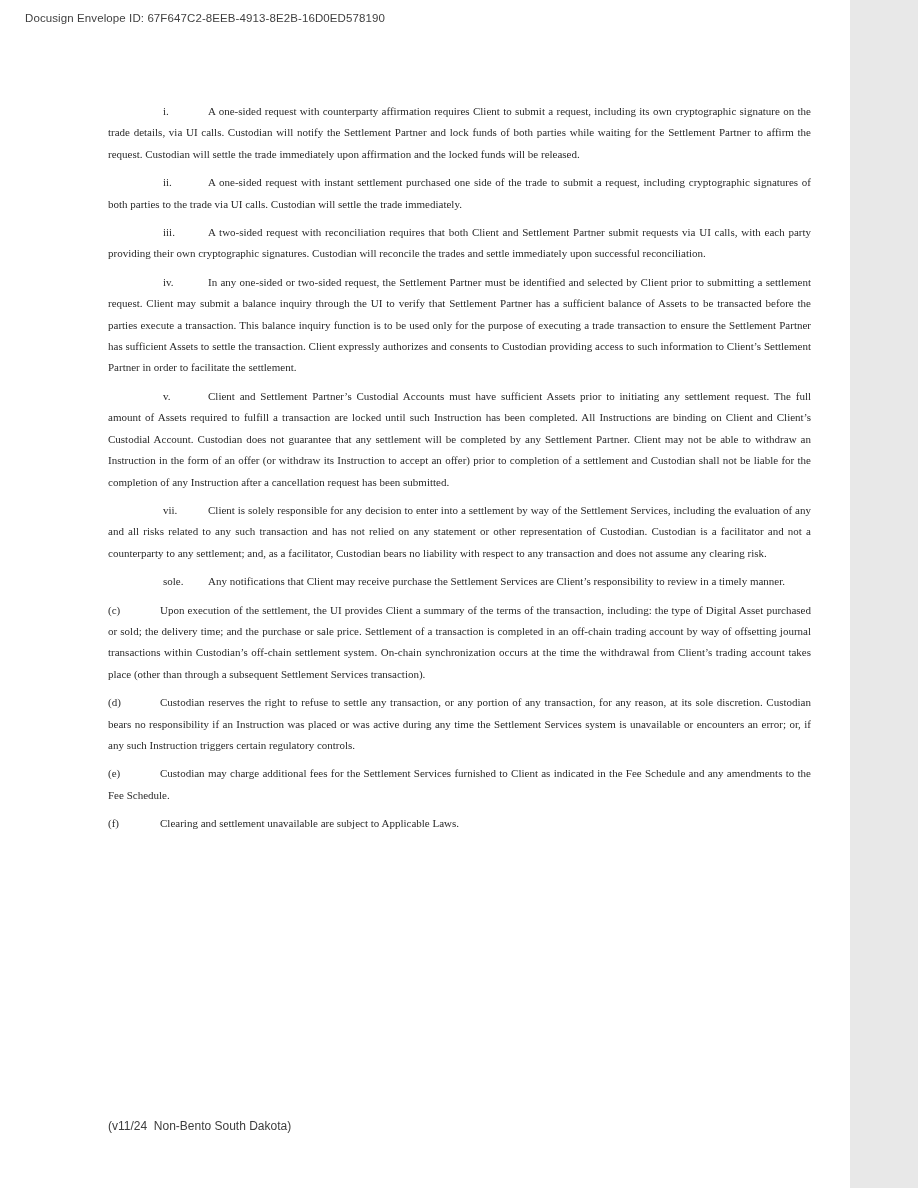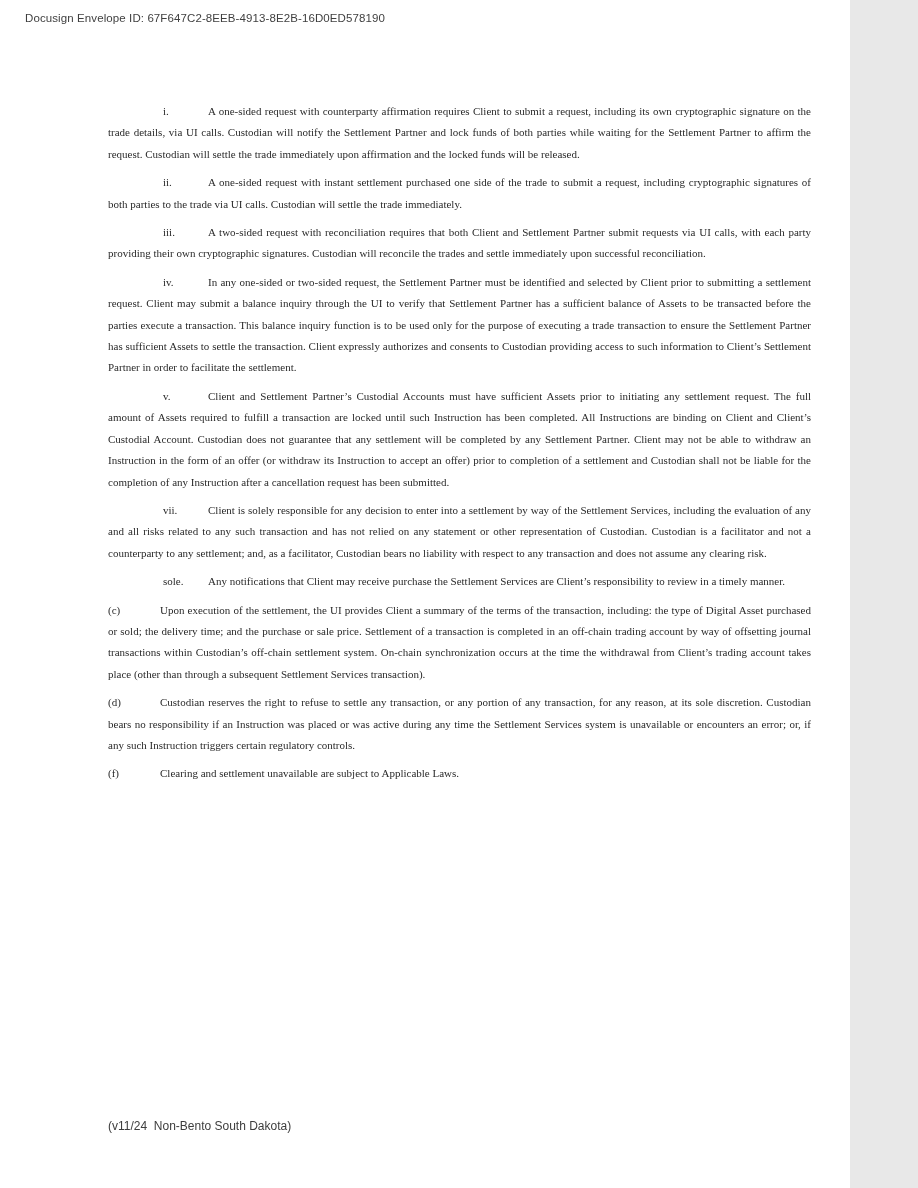--- a/index.html
+++ b/index.html
@@ -80,20 +80,21 @@
   <div class="content">
     <p class="para roman"><span class="lab">i.</span><span>A one-sided request with counterparty affirmation requires Client to submit a request, including its own cryptographic signature on the trade details, via UI calls. Custodian will notify the Settlement Partner and lock funds of both parties while waiting for the Settlement Partner to affirm the request. Custodian will settle the trade immediately upon affirmation and the locked funds will be released.</span></p>
     <p class="para roman"><span class="lab">ii.</span><span>A one-sided request with instant settlement purchased one side of the trade to submit a request, including cryptographic signatures of both parties to the trade via UI calls. Custodian will settle the trade immediately.</span></p>
     <p class="para roman"><span class="lab">iii.</span><span>A two-sided request with reconciliation requires that both Client and Settlement Partner submit requests via UI calls, with each party providing their own cryptographic signatures. Custodian will reconcile the trades and settle immediately upon successful reconciliation.</span></p>
     <p class="para roman"><span class="lab">iv.</span><span>In any one-sided or two-sided request, the Settlement Partner must be identified and selected by Client prior to submitting a settlement request. Client may submit a balance inquiry through the UI to verify that Settlement Partner has a sufficient balance of Assets to be transacted before the parties execute a transaction. This balance inquiry function is to be used only for the purpose of executing a trade transaction to ensure the Settlement Partner has sufficient Assets to settle the transaction.  Client expressly authorizes and consents to Custodian providing access to such information to Client’s Settlement Partner in order to facilitate the settlement.</span></p>
     <p class="para roman"><span class="lab">v.</span><span>Client and Settlement Partner’s Custodial Accounts must have sufficient Assets prior to initiating any settlement request. The full amount of Assets required to fulfill a transaction are locked until such Instruction has been completed. All Instructions are binding on Client and Client’s Custodial Account. Custodian does not guarantee that any settlement will be completed by any Settlement Partner. Client may not be able to withdraw an Instruction in the form of an offer (or withdraw its Instruction to accept an offer) prior to completion of a settlement and Custodian shall not be liable for the completion of any Instruction after a cancellation request has been submitted.</span></p>
     <p class="para roman"><span class="lab">vii.</span><span>Client is solely responsible for any decision to enter into a settlement by way of the Settlement Services, including the evaluation of any and all risks related to any such transaction and has not relied on any statement or other representation of Custodian. Custodian is a facilitator and not a counterparty to any settlement; and, as a facilitator, Custodian bears no liability with respect to any transaction and does not assume any clearing risk.</span></p>
     <p class="para roman"><span class="lab">sole.</span><span>Any notifications that Client may receive purchase the Settlement Services are Client’s responsibility to review in a timely manner.</span></p>
     <p class="para letter"><span class="lab">(c)</span><span>Upon execution of the settlement, the UI provides Client a summary of the terms of the transaction, including: the type of Digital Asset purchased or sold; the delivery time; and the purchase or sale price. Settlement of a transaction is completed in an off-chain trading account by way of offsetting journal transactions within Custodian’s off-chain settlement system. On-chain synchronization occurs at the time the withdrawal from Client’s trading account takes place (other than through a subsequent Settlement Services transaction).</span></p>
     <p class="para letter"><span class="lab">(d)</span><span>Custodian reserves the right to refuse to settle any transaction, or any portion of any transaction, for any reason, at its sole discretion. Custodian bears no responsibility if an Instruction was placed or was active during any time the Settlement Services system is unavailable or encounters an error; or, if any such Instruction triggers certain regulatory controls.</span></p>
+    <p class="para letter"><span class="lab">(e)</span><span>Custodian may charge additional fees for the Settlement Services furnished to Client as indicated in the Fee Schedule and any amendments to the Fee Schedule.</span></p>
     <p class="para letter"><span class="lab">(f)</span><span>Clearing and settlement unavailable are subject to Applicable Laws.</span></p>
   </div>
 
   <div class="footer-note">(v11/24  Non-Bento South Dakota)</div>
 
   <div class="initial-tab">
     <svg width="84" height="64" viewBox="0 0 84 64">
 
       <path d="M 31 12 L 14 12 Q 5 12 5 20 L 5 48 Q 5 56 13 56 L 45 56" fill="none" stroke="#7d92ac" stroke-width="2.2" stroke-linecap="round" stroke-linejoin="round"></path>
 

